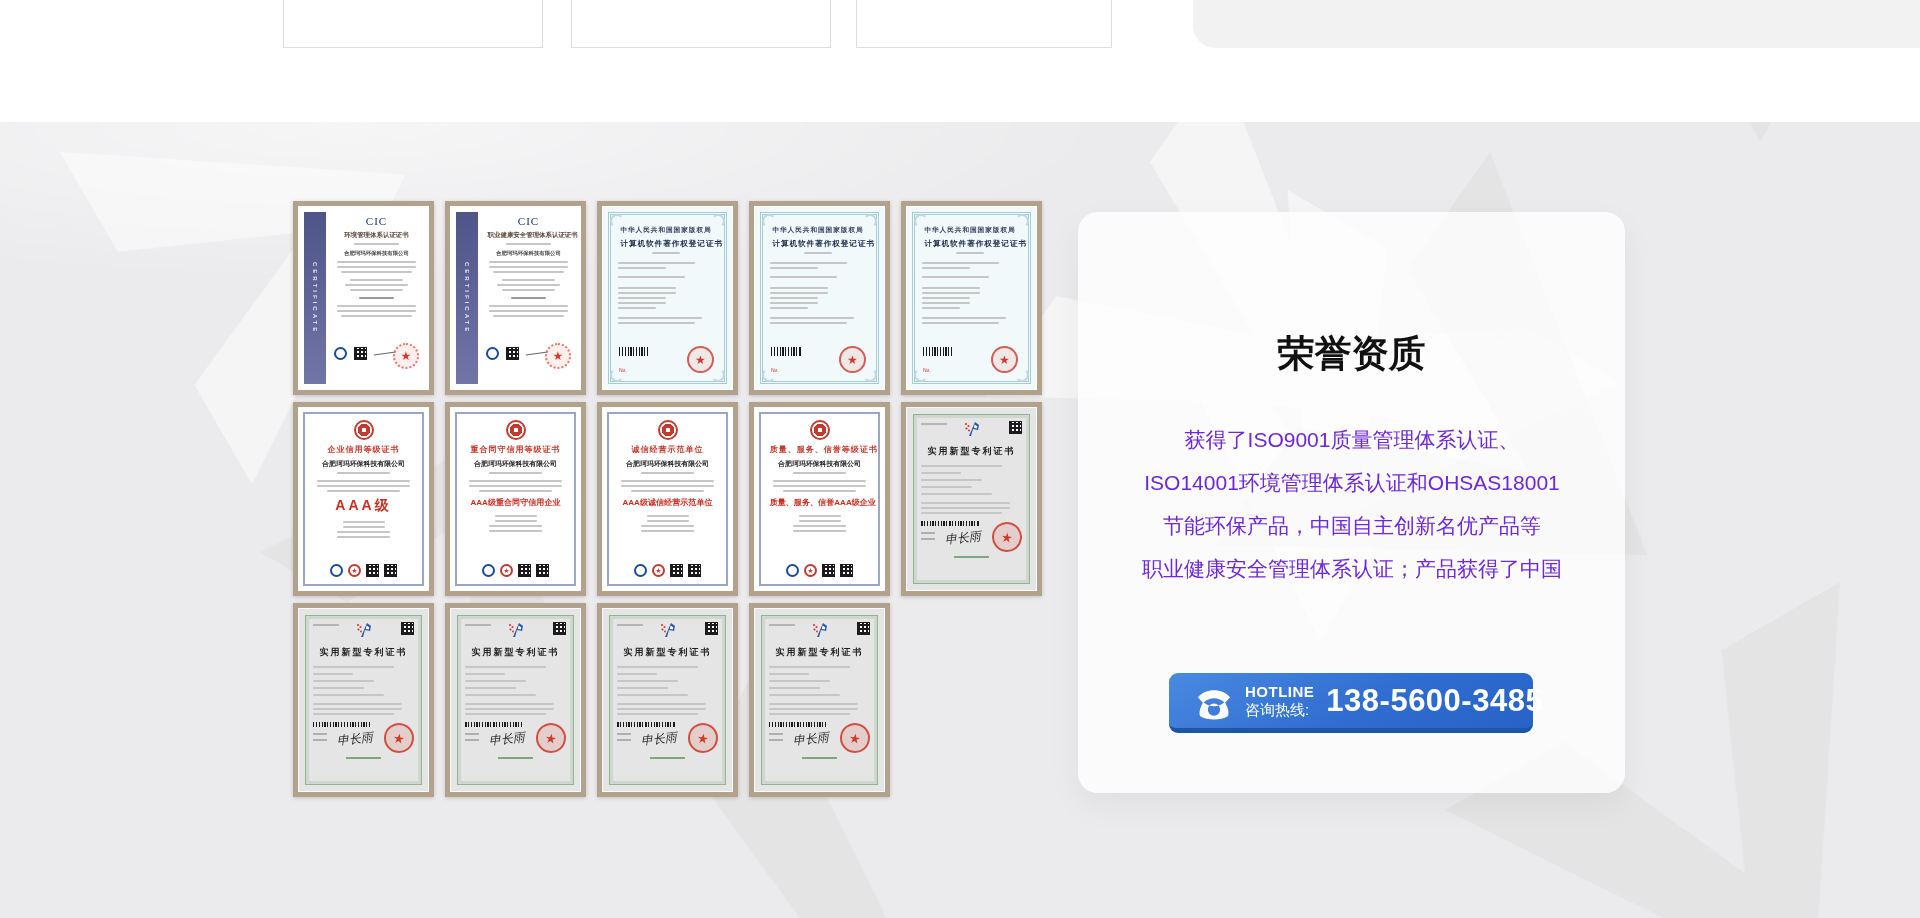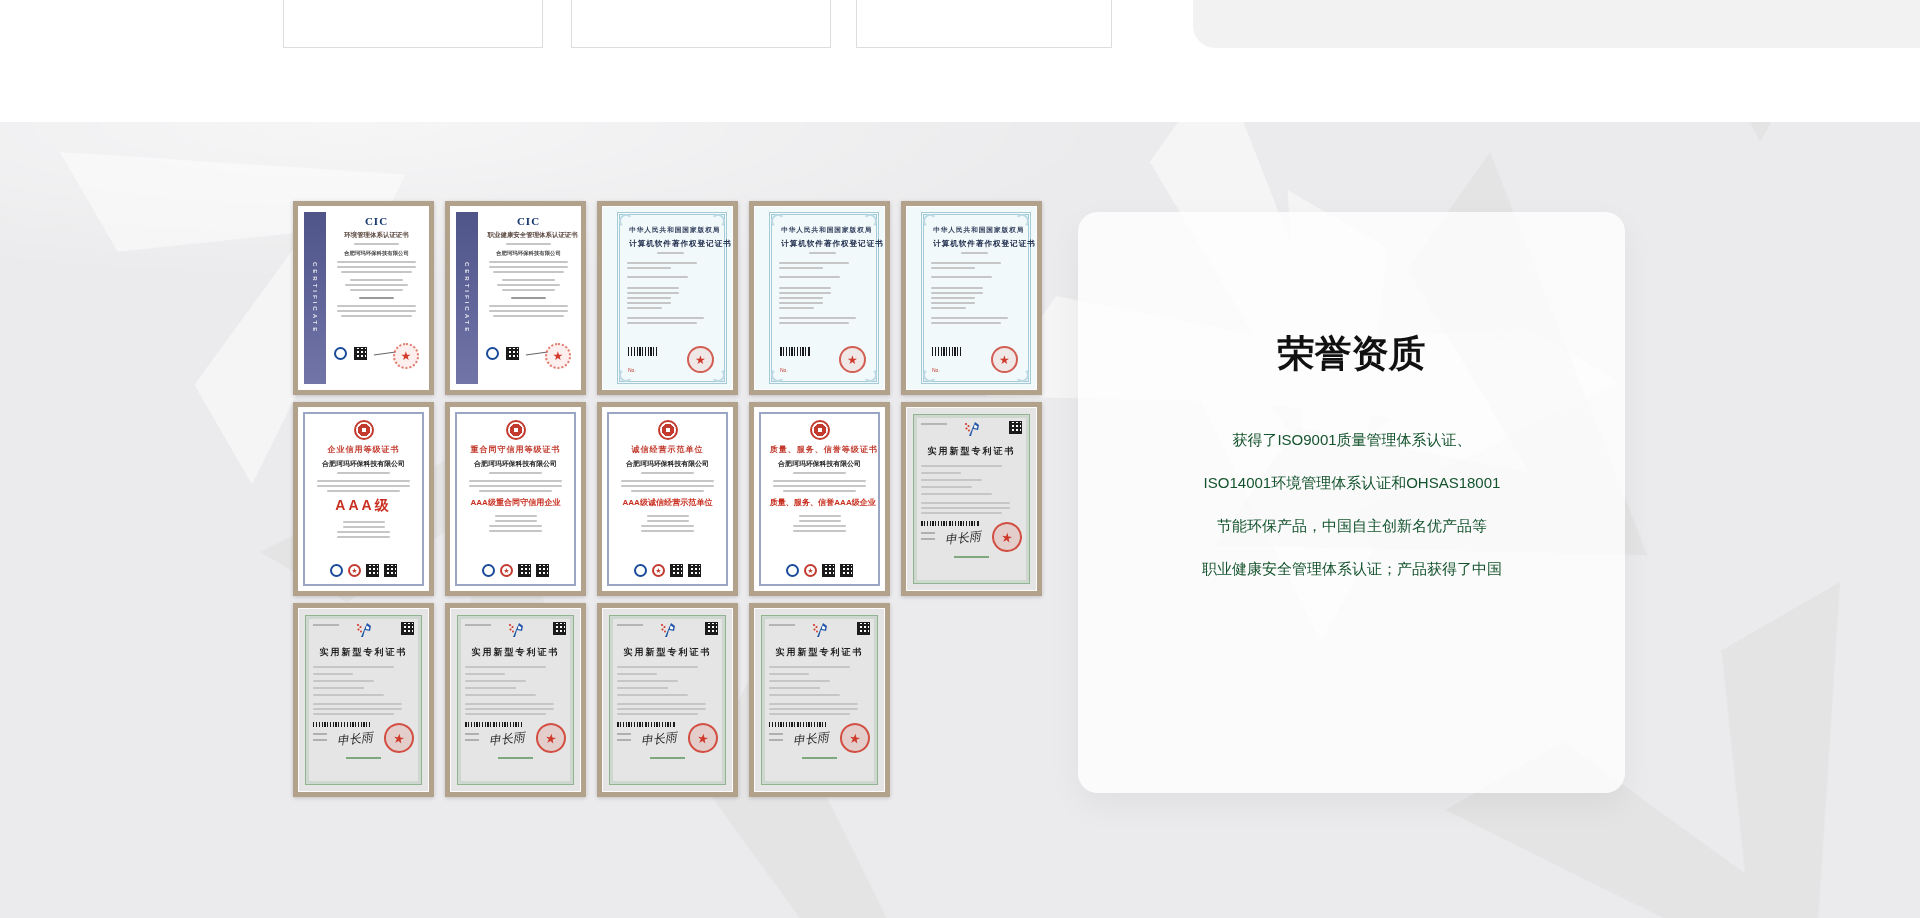--- a/index.html
+++ b/index.html
@@ -43,32 +43,32 @@
       repeating-linear-gradient(0deg,#1b1b1b 0 2px,transparent 2px 4px),
       repeating-linear-gradient(90deg,#1b1b1b 0 2px,transparent 2px 4px);
       background-color:#fff;border:1px solid #1b1b1b;}
   .barcode{background:repeating-linear-gradient(90deg,#1a1a1a 0 1.5px,transparent 1.5px 3px,#1a1a1a 3px 4px,transparent 4px 5.6px);}
 
   
   .cic .paper{background:#fff;}
   .cic-band{position:absolute;left:5px;top:5px;bottom:5px;width:22px;background:linear-gradient(180deg,#4f5489,#7175a8);display:flex;align-items:center;justify-content:center;}
   .cic-band span{writing-mode:vertical-rl;color:rgba(255,255,255,.85);font-size:6px;letter-spacing:3px;font-weight:bold;}
   .cic-body{position:absolute;left:33px;right:7px;top:8px;bottom:6px;text-align:center;}
-  .cic-logo{font-family:"Liberation Serif","DejaVu Serif",serif;font-weight:bold;font-size:11px;color:#14336e;letter-spacing:1px;}
+  .cic-logo{font-family:"Liberation Serif","DejaVu Serif",serif;font-weight:normal;font-size:11px;color:#14336e;letter-spacing:1px;}
   .cic-title{font-size:7px;font-weight:bold;color:#5d4a42;margin-top:3px;transform:scale(.92);white-space:nowrap;}
   .cic-company{font-size:6px;color:#444;font-weight:bold;margin-top:4px;white-space:nowrap;transform:scale(.9);}
   .cic-footer{position:absolute;left:0;right:0;bottom:14px;height:26px;}
   .cic-circle{position:absolute;left:2px;top:4px;width:13px;height:13px;border-radius:50%;border:2px solid #1a4a9a;}
   .cic-footer .qr{position:absolute;left:22px;top:4px;width:13px;height:13px;}
   .sig-squiggle{position:absolute;left:42px;top:10px;width:22px;height:4px;border-top:1.5px solid #666;transform:rotate(-8deg);}
   .seal-burst{position:absolute;right:2px;top:0;width:26px;height:26px;border-radius:50%;border:2px dotted #e07a6d;color:#d4382a;font-size:12px;line-height:23px;text-align:center;background:rgba(235,120,105,.12);}
 
   
   .copyright .paper{background:#f2f9fb;}
-  .cp-inner{position:absolute;inset:5px;border:3px double #a5cbd9;padding:10px 10px 6px 7px;text-align:center;margin-left:9px;}
+  .cp-inner{position:absolute;inset:5px;border:3px double #a5cbd9;padding:10px 10px 6px 7px;text-align:center;}
   .cp-corner{position:absolute;width:14px;height:14px;border:2px solid #bcd9e4;border-radius:50%;border-right-color:transparent;border-bottom-color:transparent;}
   .cp-c1{left:-1px;top:-1px;} .cp-c2{right:-1px;top:-1px;transform:rotate(90deg);}
   .cp-c3{right:-1px;bottom:-1px;transform:rotate(180deg);} .cp-c4{left:-1px;bottom:-1px;transform:rotate(270deg);}
   .cp-auth{font-size:7px;font-weight:bold;color:#33415e;letter-spacing:1px;white-space:nowrap;transform:scale(.95);}
   .cp-title{font-size:8px;font-weight:bold;color:#202e4e;letter-spacing:1px;margin-top:3px;white-space:nowrap;transform:scale(.95);}
   .cp-lines{margin-top:8px;}
   .cp-foot{position:absolute;left:8px;right:8px;bottom:8px;height:28px;}
   .cp-foot .barcode{position:absolute;left:0;top:2px;width:30px;height:9px;}
   .cp-no{position:absolute;left:0;bottom:0;font-size:5px;color:#c0392b;}
   .seal-round{position:absolute;right:2px;bottom:0;width:27px;height:27px;border-radius:50%;border:2px solid rgba(200,45,32,.75);color:#cf3a2a;font-size:12px;line-height:24px;text-align:center;background:rgba(222,80,62,.10);}
@@ -102,21 +102,21 @@
   .pt-sig-label{position:absolute;left:0;top:4px;width:14px;height:2px;background:#b0b0b0;box-shadow:0 6px 0 #b0b0b0;}
   .pt-sign{position:absolute;left:24px;top:2px;font-family:"DejaVu Serif","Liberation Serif",serif;font-style:italic;font-size:12px;color:#2a2a2a;transform:rotate(-6deg);}
   .pt-seal{position:absolute;right:0;top:-6px;width:30px;height:30px;border-radius:50%;border:2px solid rgba(205,45,30,.8);background:rgba(222,70,50,.14);color:#cf3a2a;font-size:13px;line-height:27px;text-align:center;transform:rotate(8deg);}
   .pt-footer{width:34%;height:2px;background:#7fa87f;margin:2px auto 0 auto;}
 
   
   .honor-panel{position:absolute;left:1078px;top:90px;width:547px;height:581px;background:rgba(255,255,255,.78);border-radius:20px;box-shadow:0 12px 34px rgba(0,0,0,.05);}
   .watermark{position:absolute;left:0;right:0;top:70px;text-align:center;font-size:94px;font-weight:800;letter-spacing:2px;color:rgba(125,125,135,.13);user-select:none;}
   .panel-title{position:absolute;left:0;right:0;top:117px;text-align:center;font-size:37px;font-weight:bold;color:#111;}
   .panel-desc{position:absolute;left:24px;width:500px;top:206px;text-align:center;}
-  .desc-line{font-size:15px;line-height:43px;color:#14532d;white-space:nowrap;}
+  .desc-line{font-size:21px;line-height:43px;color:#6d28d9;white-space:nowrap;}
 
   .hotline-btn{position:absolute;left:91px;top:461px;width:364px;height:60px;border-radius:9px;border:none;cursor:pointer;
     background:linear-gradient(150deg,#4a8ae0 0%,#306dd0 55%,#2763c6 100%);
     border-bottom:5px solid #1d55a9;display:flex;align-items:center;padding:0 0 0 24px;color:#fff;}
   .hotline-icon{flex:0 0 auto;width:42px;height:36px;margin-top:2px;}
   .hotline-labels{margin-left:10px;text-align:left;line-height:1.15;}
   .hotline-en{font-size:15px;font-weight:bold;letter-spacing:.5px;}
   .hotline-zh{font-size:15px;}
   .hotline-number{margin-left:12px;font-size:31px;font-weight:bold;letter-spacing:.5px;white-space:nowrap;}
 </style>
@@ -585,15 +585,26 @@
       </div>
 
     <div class="honor-panel">
       <h2 class="panel-title" style="margin:0;">荣誉资质</h2>
       <div class="panel-desc">
         <div class="desc-line">获得了ISO9001质量管理体系认证、</div>
         <div class="desc-line">ISO14001环境管理体系认证和OHSAS18001</div>
         <div class="desc-line">节能环保产品，中国自主创新名优产品等</div>
         <div class="desc-line">职业健康安全管理体系认证；产品获得了中国</div>
       </div>
+      <button class="hotline-btn">
+        <svg class="hotline-icon" viewBox="0 0 44 38">
+          <path d="M5 14 C13 4 31 4 39 14 L33.5 20 C27 13.5 17 13.5 10.5 20 Z" fill="#fff"></path>
+          <path fill-rule="evenodd" d="M10.5 19 C7.5 24.5 5.5 31 7.5 34 C15.5 38.5 28.5 38.5 36.5 34 C38.5 31 36.5 24.5 33.5 19 C27 25 17 25 10.5 19 Z M22 20.5 a6.5 6.5 0 1 1 0 13 a6.5 6.5 0 1 1 0 -13 Z" fill="#fff"></path>
+        </svg>
+        <span class="hotline-labels">
+          <div class="hotline-en">HOTLINE</div>
+          <div class="hotline-zh">咨询热线:</div>
+        </span>
+        <span class="hotline-number">138-5600-3485</span>
+      </button>
     </div>
   </div>
 </div>
 
 </body></html>

